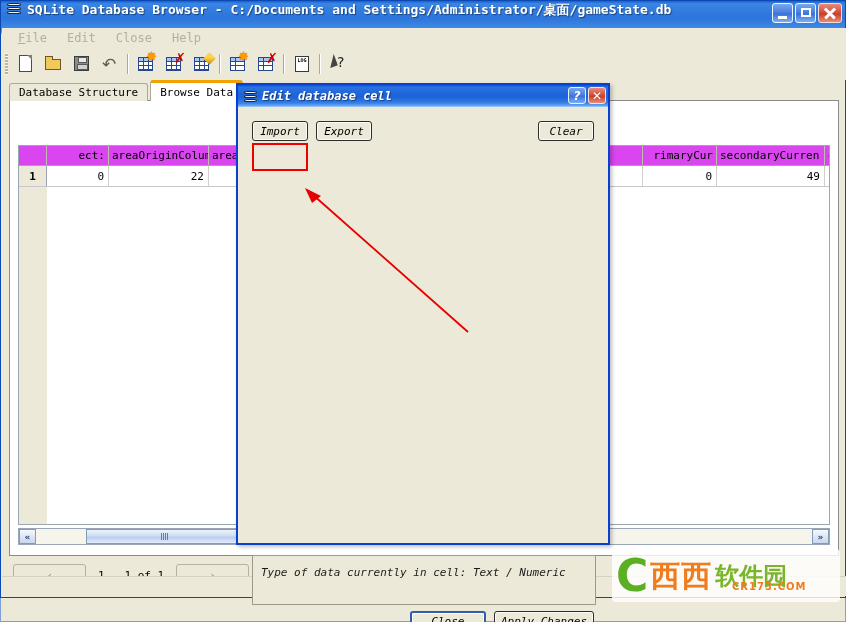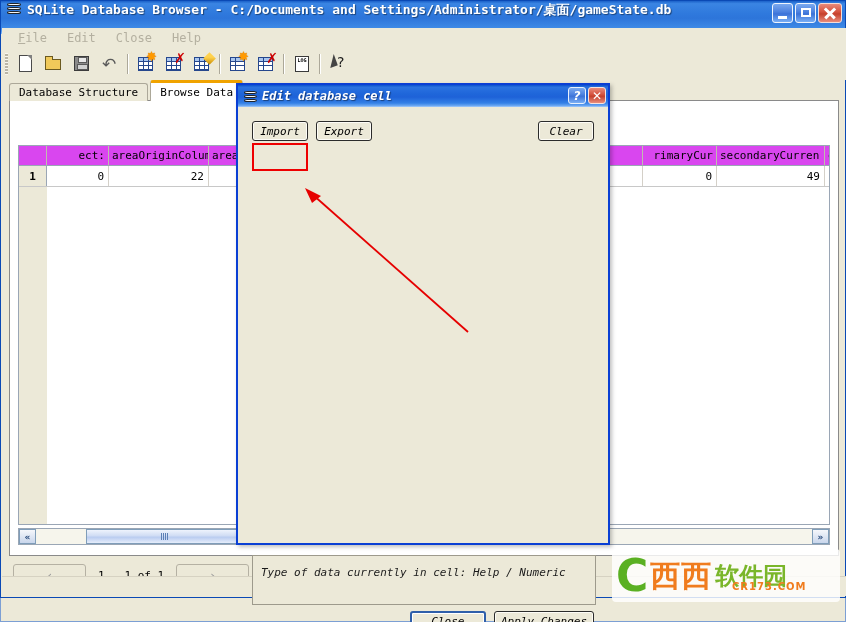--- a/index.html
+++ b/index.html
@@ -983,21 +983,21 @@
 
     <div class="dlg-body">
       <div class="dlg-toolrow">
         <span class="dbtn">Import</span>
         <span class="dbtn">Export</span>
         <span class="dbtn right">Clear</span>
       </div>
 
 
       <div class="typeinfo">
-        <div>Type of data currently in cell: Help / Numeric</div>
+        <div>Type of data currently in cell: Text / Numeric</div>
       </div>
 
       <div class="dlg-footer">
         <span class="dbtn default">Close</span>
         <span class="dbtn">Apply Changes</span>
       </div>
     </div>
   </div>
 
   <div class="hl-rect" style="left:252px; top:143px; width:56px; height:28px;"></div>

